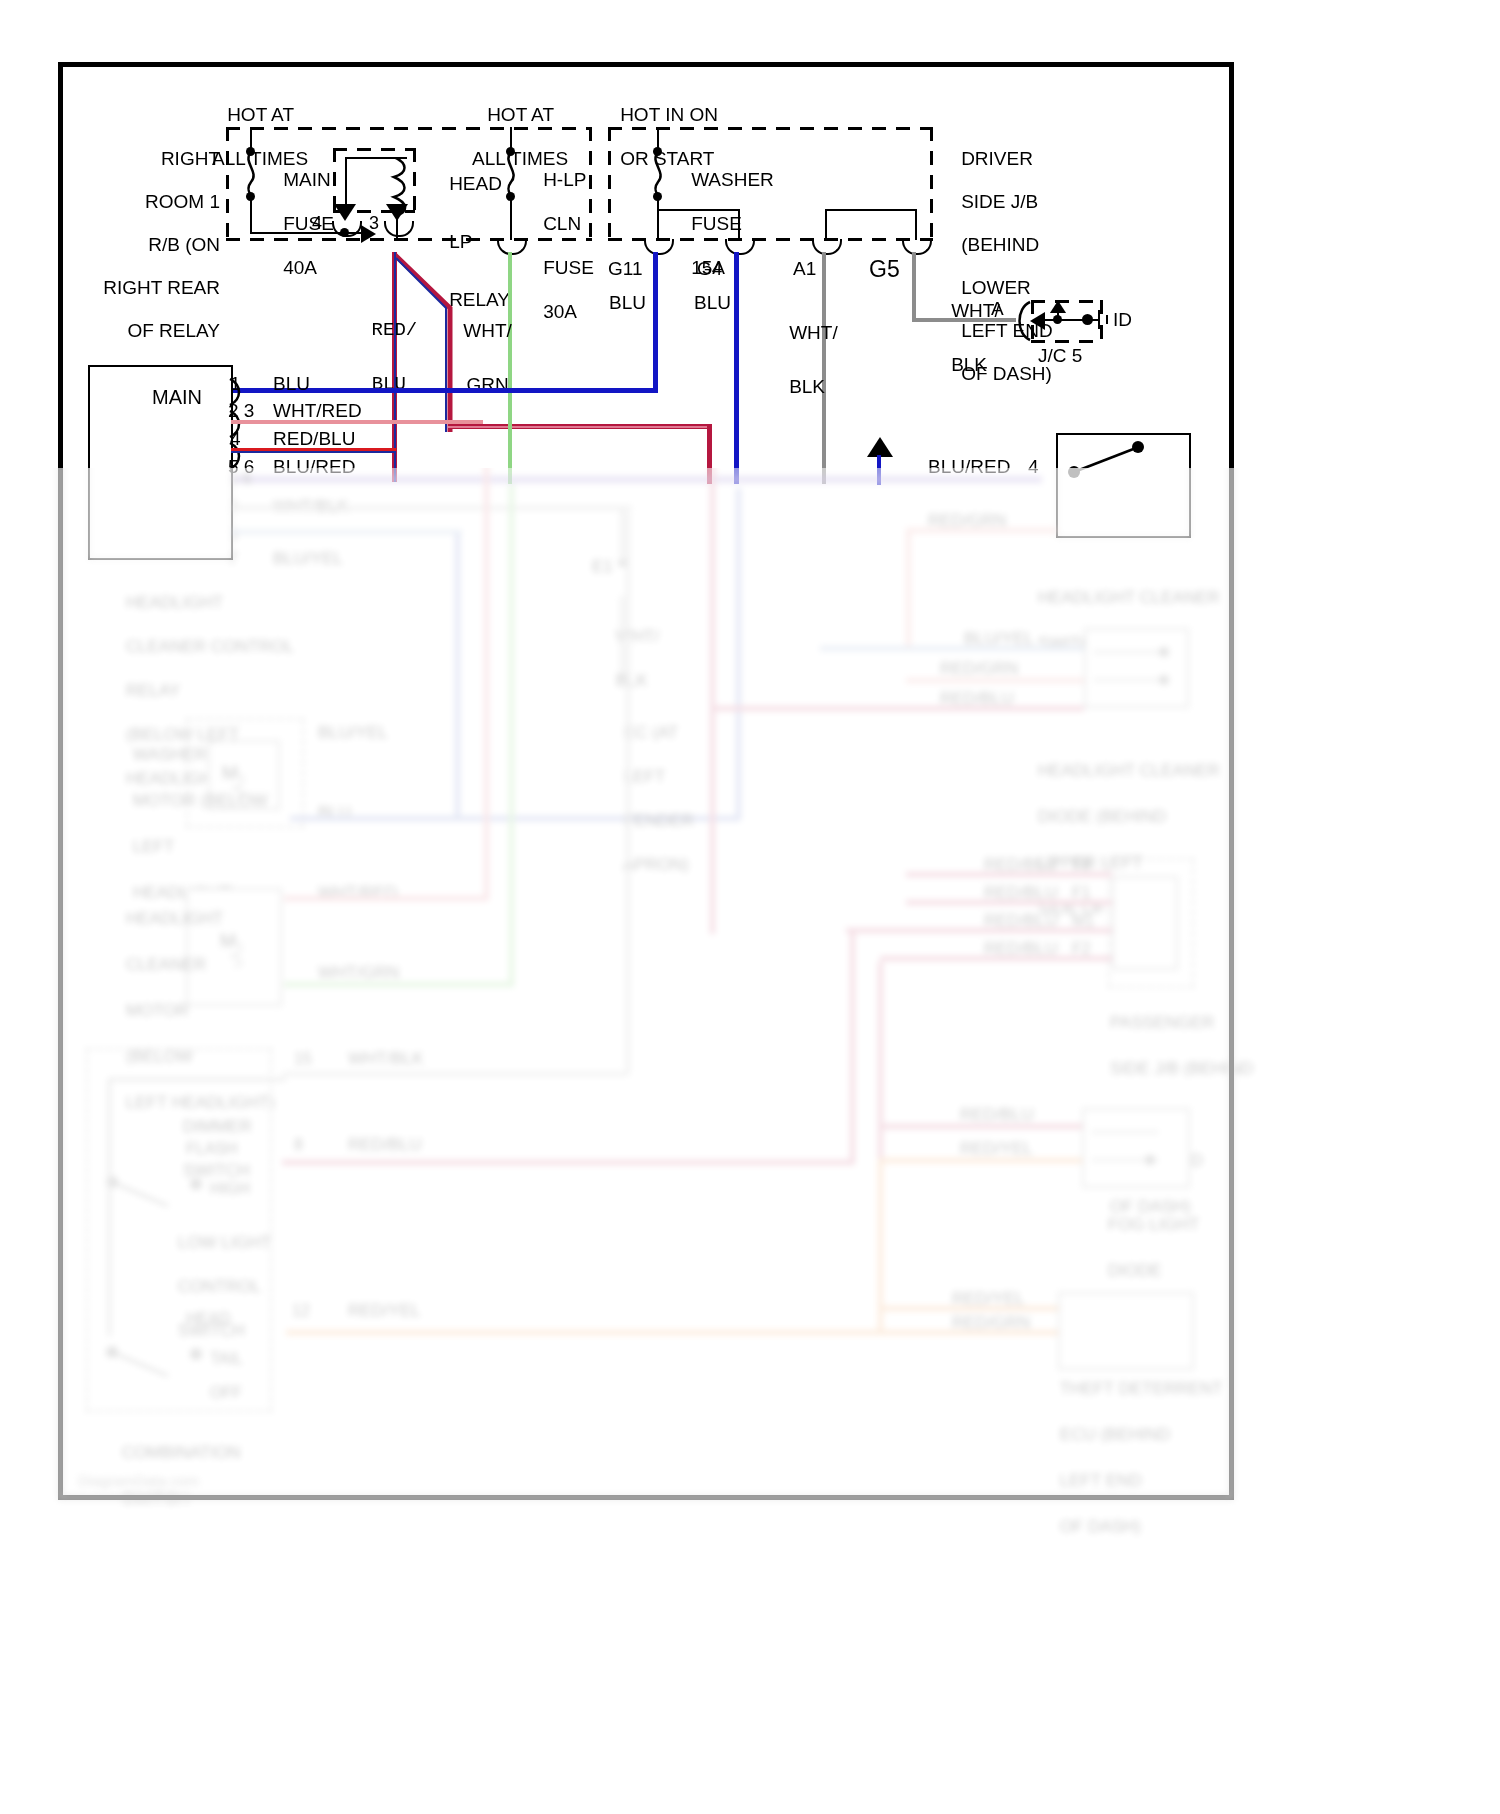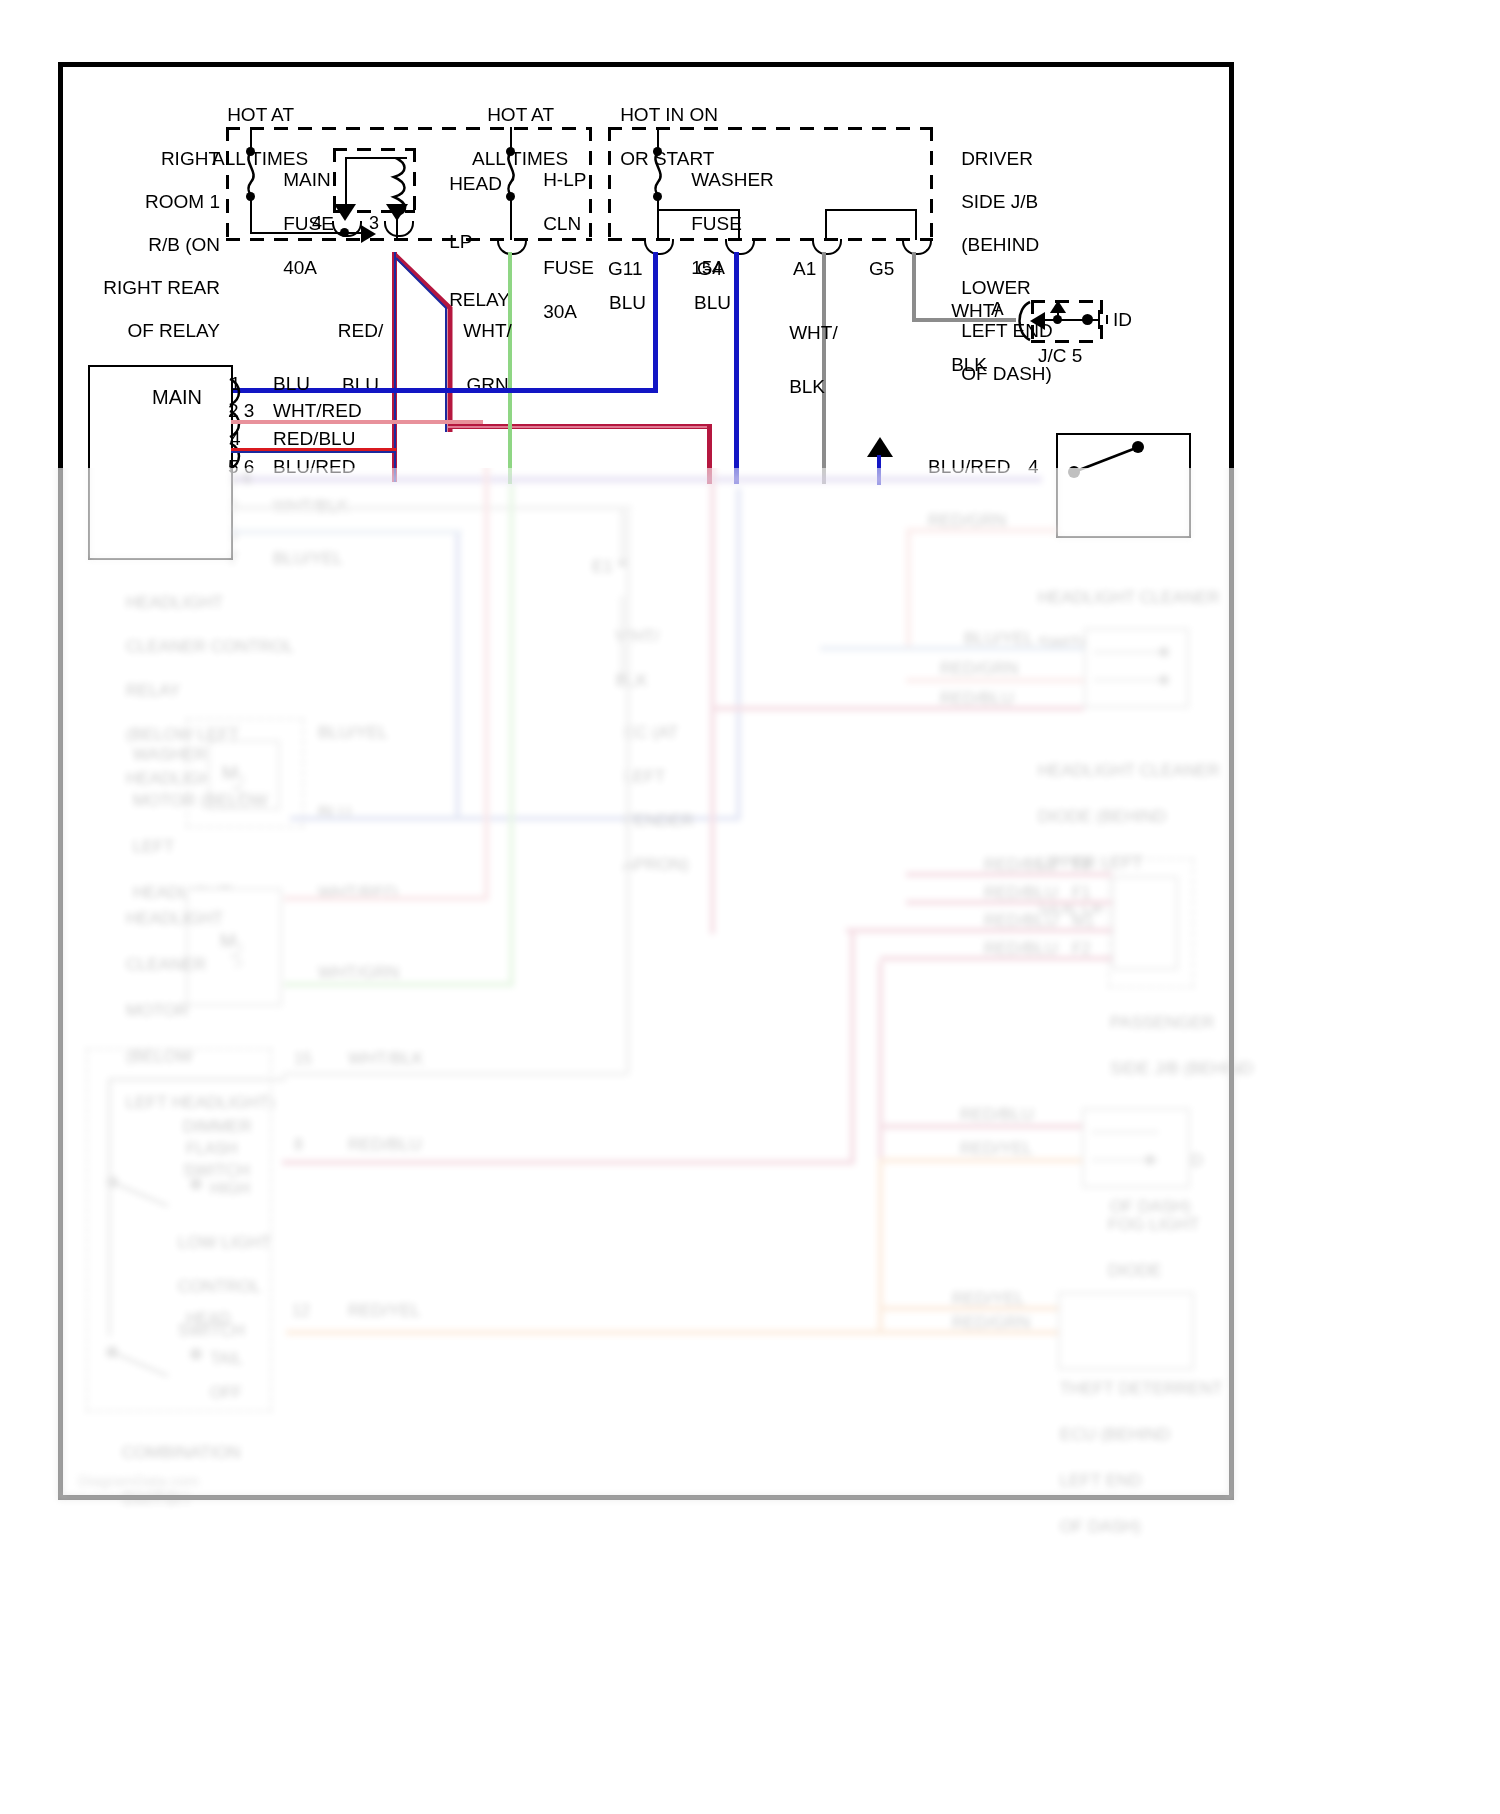--- a/index.html
+++ b/index.html
@@ -190,21 +190,21 @@
   <div class="vline" style="left:915px;top:209px;height:31px;"></div>
 
   <div class="cup" style="left:644px;top:239px;"></div>
   <div class="cup" style="left:725px;top:239px;"></div>
   <div class="cup" style="left:812px;top:239px;"></div>
   <div class="cup" style="left:902px;top:239px;"></div>
 
   <div class="txt" style="left:608px;top:258px;font-size:19px;">G11</div>
   <div class="txt" style="left:697px;top:258px;font-size:19px;">G4</div>
   <div class="txt" style="left:793px;top:258px;font-size:19px;">A1</div>
-  <div class="txt" style="left:869px;top:258px;font-size:19px;">G5</div>
+  <div class="txt" style="left:869px;top:258px;font-size:23px;">G5</div>
 
 
   <div class="dh" style="left:1031px;top:300px;width:72px;"></div>
   <div class="dv" style="left:1031px;top:300px;height:15px;"></div>
   <div class="dv" style="left:1100px;top:300px;height:15px;"></div>
   <div class="dv" style="left:1031px;top:325px;height:18px;"></div>
   <div class="dv" style="left:1100px;top:325px;height:18px;"></div>
   <div class="dh" style="left:1031px;top:340px;width:72px;"></div>
 
   <div class="hline" style="left:1036px;top:319px;width:62px;"></div>
@@ -227,21 +227,21 @@
 
   <svg class="abs" style="left:388px;top:250px;" width="120" height="200">
     <path d="M6 4 L62 58 L62 182" stroke="#b5173f" stroke-width="5" fill="none"></path>
     <path d="M8 8 L58 58 L58 182" stroke="#1b2a9e" stroke-width="2" fill="none"></path>
   </svg>
   <div class="wh" style="left:448px;top:424px;width:264px;background:#b5173f;"></div>
   <div class="stripe-h" style="left:448px;top:426px;width:264px;background:#e07a92;"></div>
   <div class="wv" style="left:707px;top:424px;height:60px;background:#b5173f;"></div>
   <div class="stripe-v" style="left:394px;top:252px;height:230px;background:#1b2a9e;"></div>
 
-  <div class="txt c" style="left:310px;top:290px;width:80px;line-height:27px;">
+  <div class="txt c" style="left:326px;top:290px;width:80px;line-height:27px;font-family:Liberation Mono, monospace;">
     <span>RED/</span><br>
     <span>BLU</span>
   </div>
 
   <div class="wv" style="left:508px;top:252px;height:232px;background:#8fd684;width:4px;"></div>
   <div class="txt c" style="left:437px;top:290px;width:80px;line-height:27px;">
     <span>WHT/</span><br>
     <span>GRN</span>
   </div>
 

